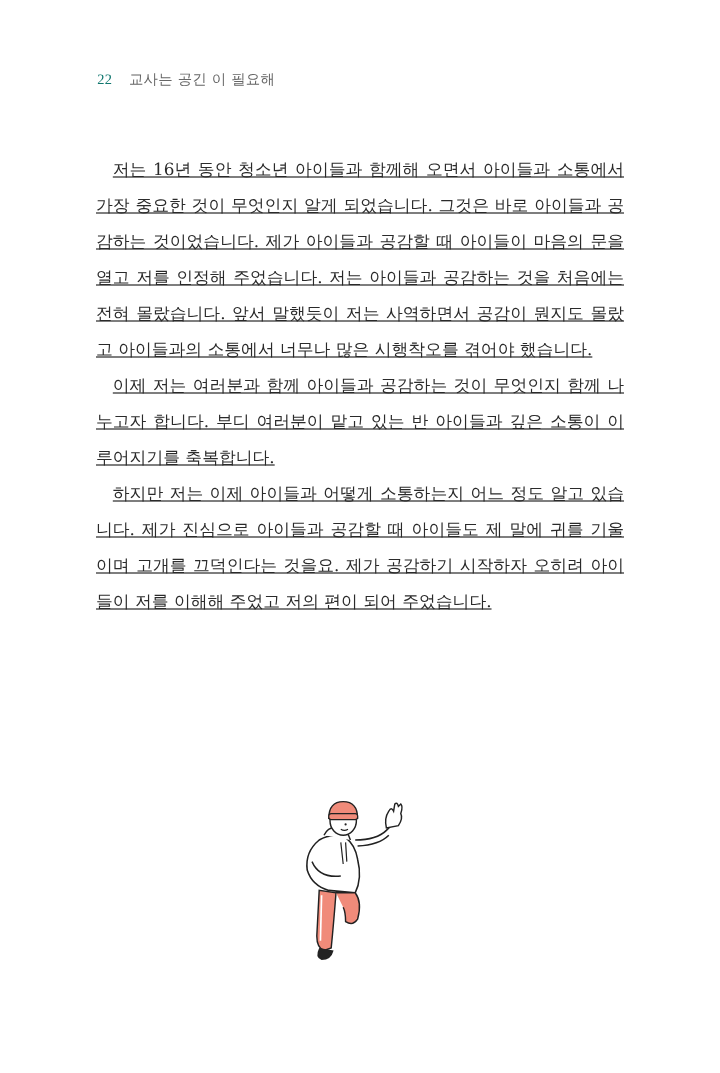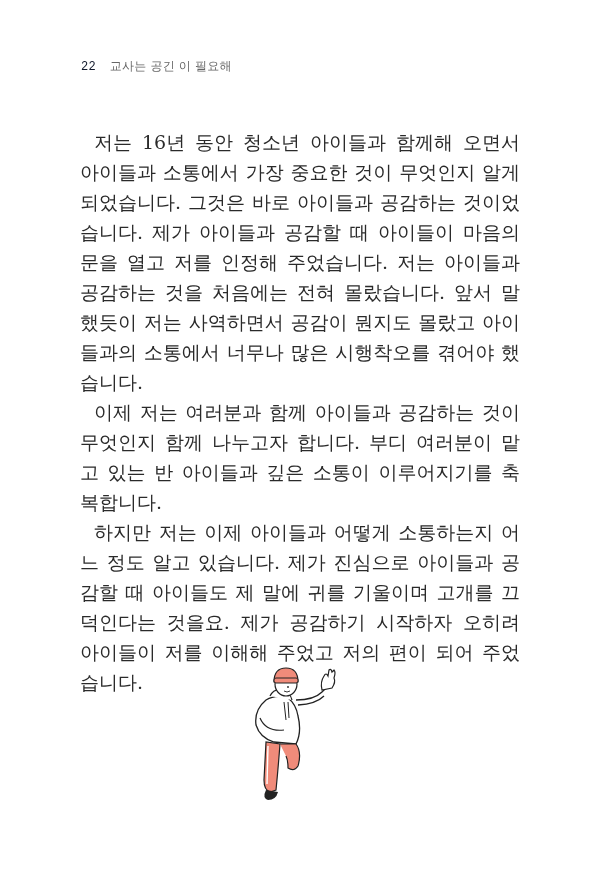--- a/index.html
+++ b/index.html
@@ -1,22 +1,22 @@
 <!DOCTYPE html>
 <html><head>
 <meta charset="utf-8">
 <style>
   html, body { margin: 0; padding: 0; background: #ffffff; }
   body { width: 600px; height: 894px; position: relative; overflow: hidden;
          font-family: "DejaVu Serif", serif; color: #2a2a2a; }
   .header { position: absolute; left: 81px; top: 58px; font-size: 12px;
             font-family: "DejaVu Sans", sans-serif; color: #666; letter-spacing: 0.2px; }
-  .header .page-num { color: #0f172a; margin-right: 10px; font-family: Liberation Mono, monospace; text-align: right; }
+  .header .page-num { color: #0f766e; margin-right: 10px; font-family: Liberation Serif, serif; text-align: right; }
   .body-text { position: absolute; left: 80px; top: 127px; width: 440px;
-               font-size: 19px; line-height: 30px; text-align: justify; }
+               font-size: 14px; line-height: 30px; text-align: justify; text-decoration: underline; }
   .body-text p { margin: 0; text-indent: 14px; }
   .figure { position: absolute; left: 244px; top: 660px; width: 110px; height: 150px; }
 </style>
 </head>
 <body>
 
 <div class="header">
   <span class="page-num">22</span>
   <span>교사는 공긴 이 필요해</span>
 </div>

